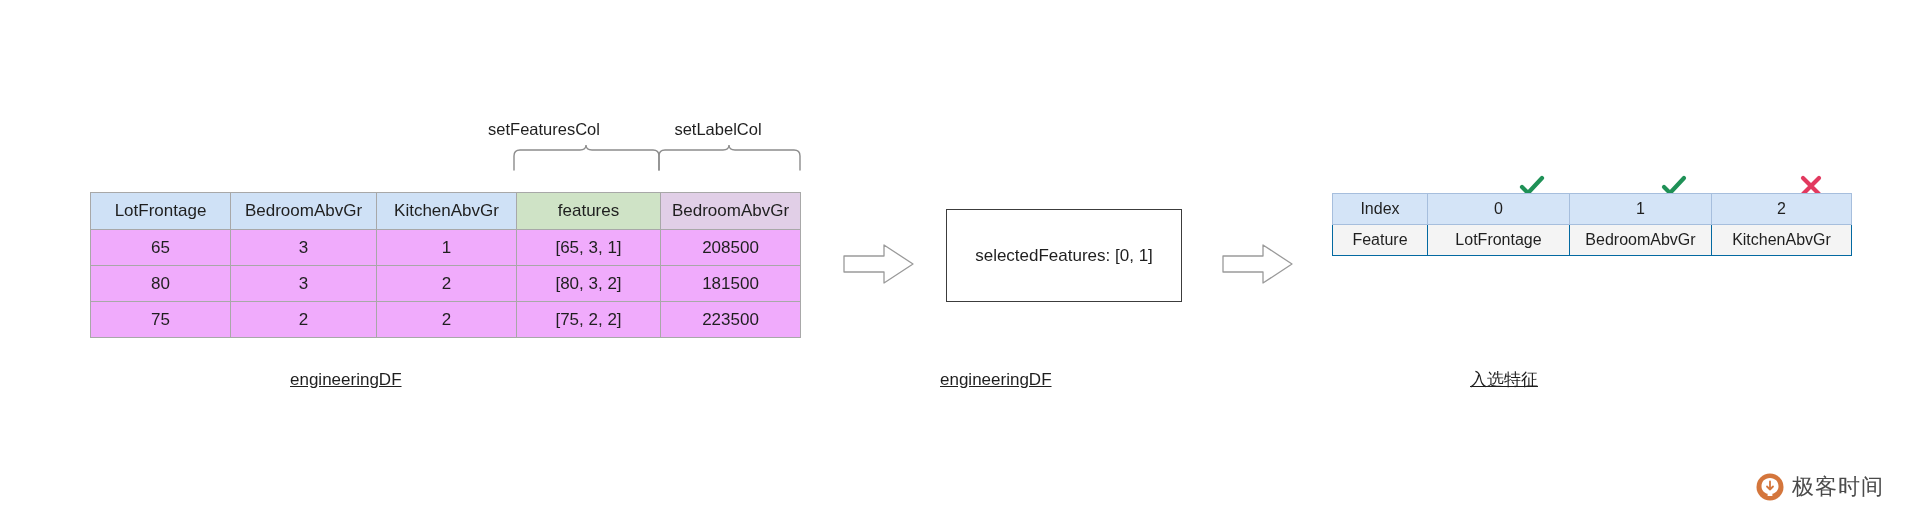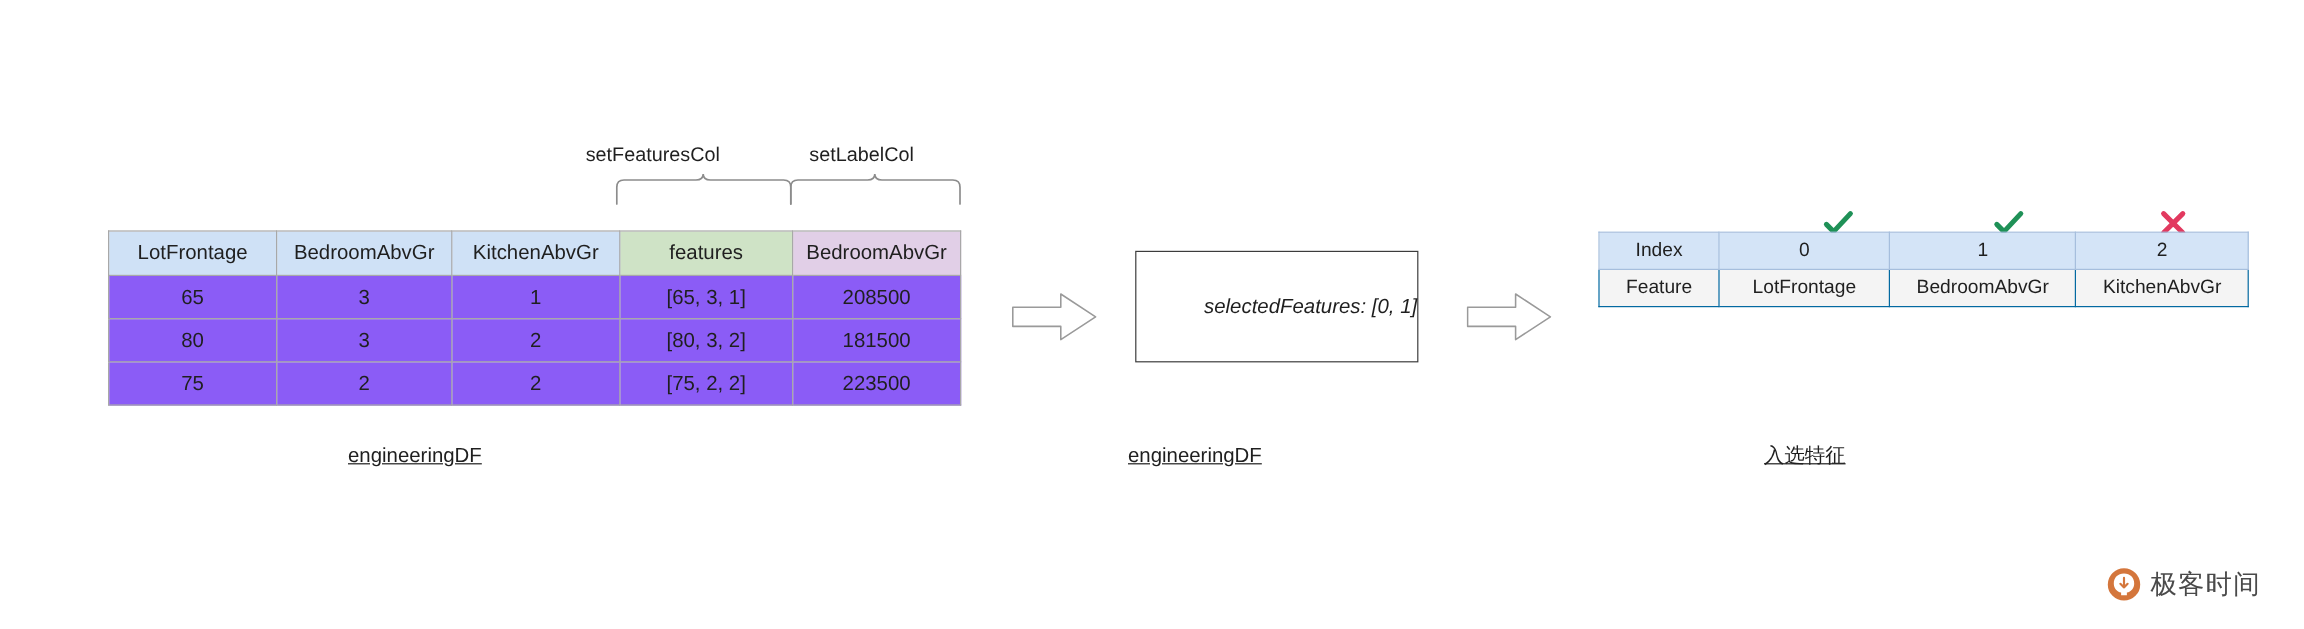--- a/index.html
+++ b/index.html
@@ -29,38 +29,38 @@
     border-collapse: collapse;
     table-layout: fixed;
     font-size: 17px;
     color: #1f1f1f;
   }
   .dtable td, .dtable th {
     border: 1px solid #a8a8a8;
     text-align: center;
     font-weight: normal;
     white-space: nowrap;
-    padding: 0 22px;
+    padding: 0 10px;
   }
 
   
   #df-table {
     left: 90px;
     top: 192px;
   }
   #df-table th, #df-table td {
     height: 35px;
     line-height: 35px;
     padding: 0 8px;
   }
   #df-table thead th { height: 36px; line-height: 36px; }
   .h-blue   { background: #cfe1f6; }
   .h-green  { background: #cfe3c6; }
   .h-purple { background: #e1cfe7; }
-  #df-table tbody td { background: #8b5cf6; }
+  #df-table tbody td { background: #f0abfc; }
 
   .col-lot  { width: 140px; }
   .col-bed  { width: 146px; }
   .col-kit  { width: 140px; }
   .col-feat { width: 144px; }
   .col-sale { width: 140px; }
 
   
   .brace-label {
     position: absolute;
@@ -85,23 +85,22 @@
   #model-box {
     position: absolute;
     left: 946px;
     top: 209px;
     width: 236px;
     height: 93px;
     border: 1.6px solid #3c3c3c;
     background: #ffffff;
     display: flex;
     align-items: center;
-    justify-content: flex-end;
+    justify-content: center;
     box-sizing: border-box;
-    font-style: italic;
   }
   #model-box .model-text {
     font-size: 17px;
     color: #1f1f1f;
     white-space: nowrap;
   }
 
   
   #selected-table {
     left: 1332px;

